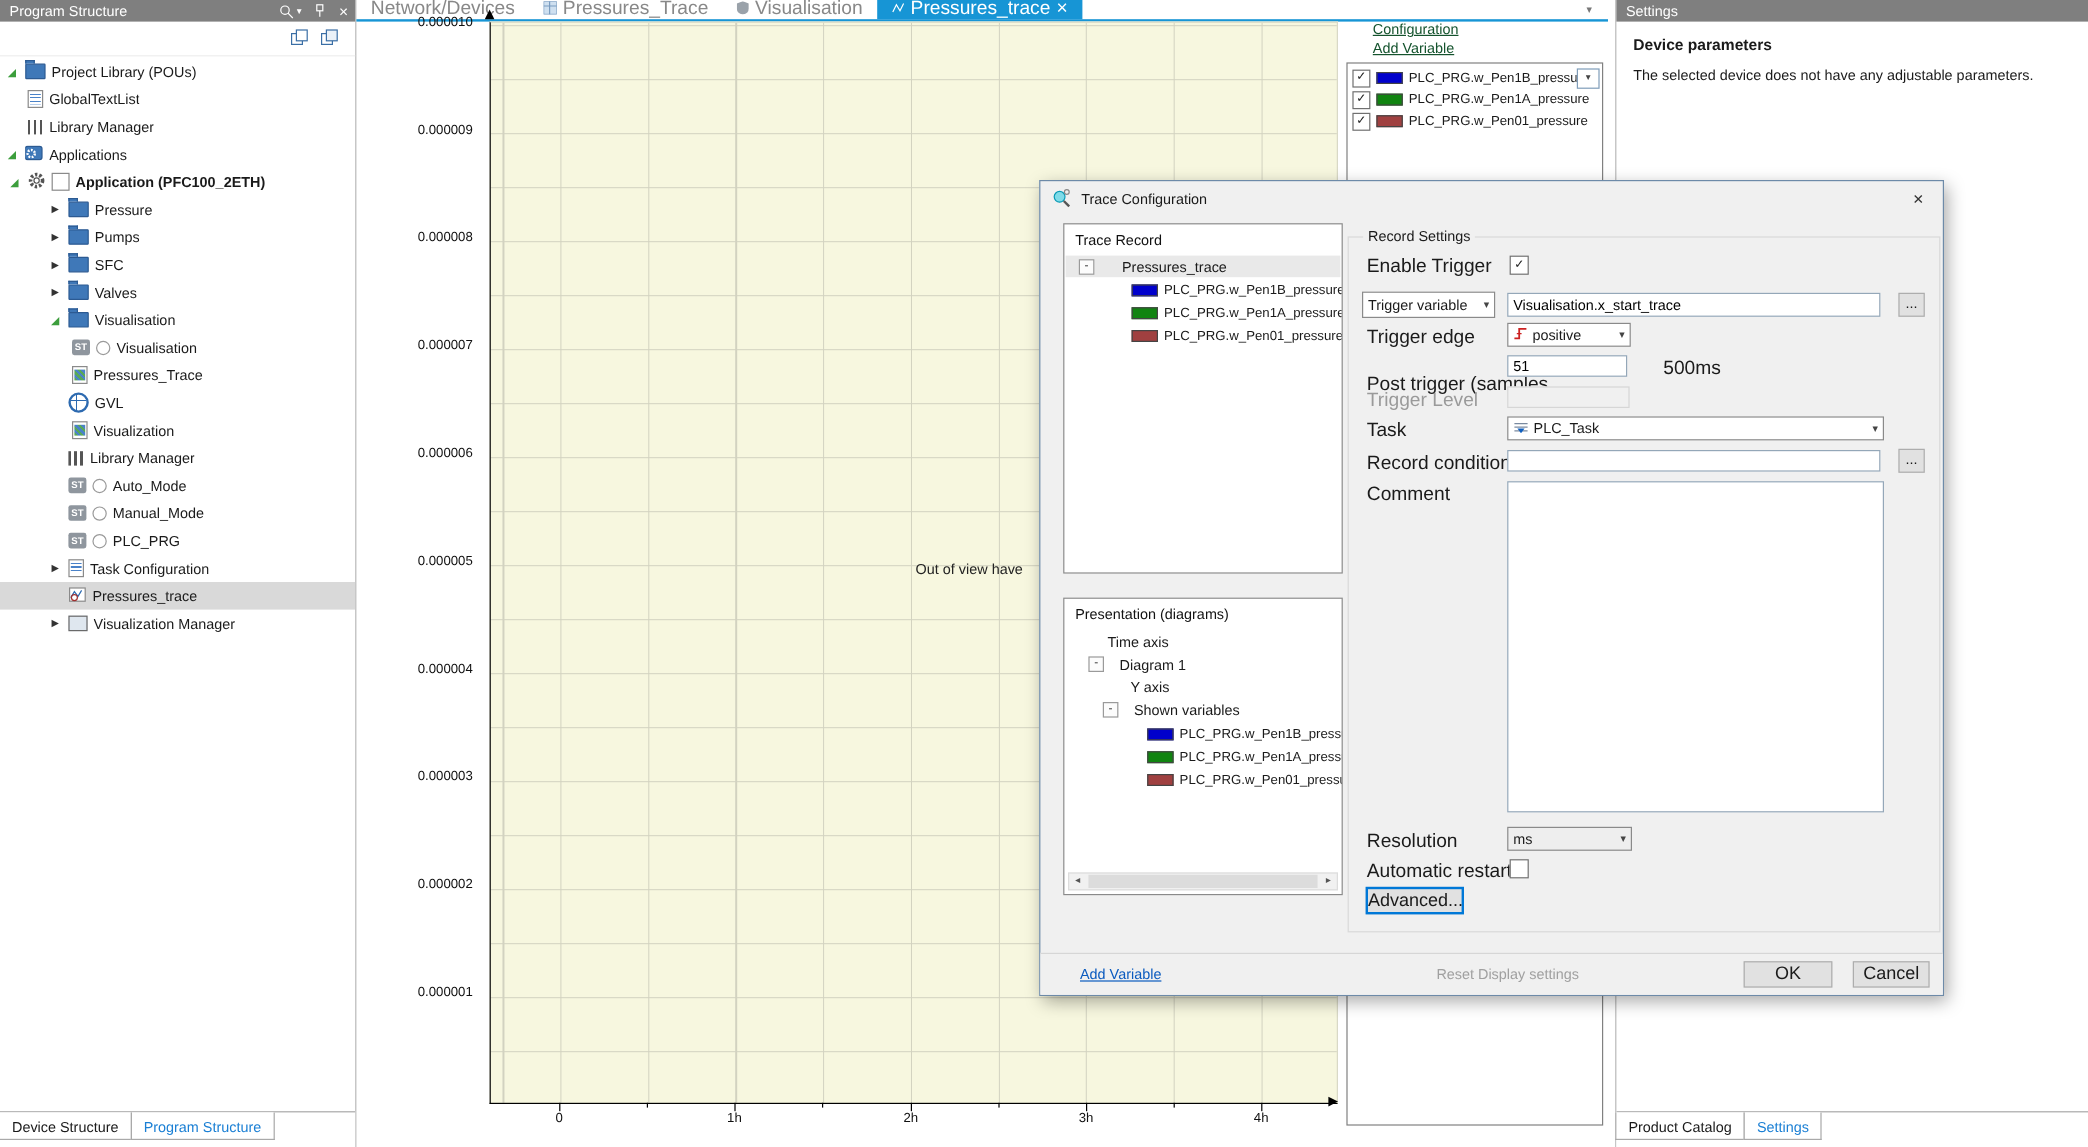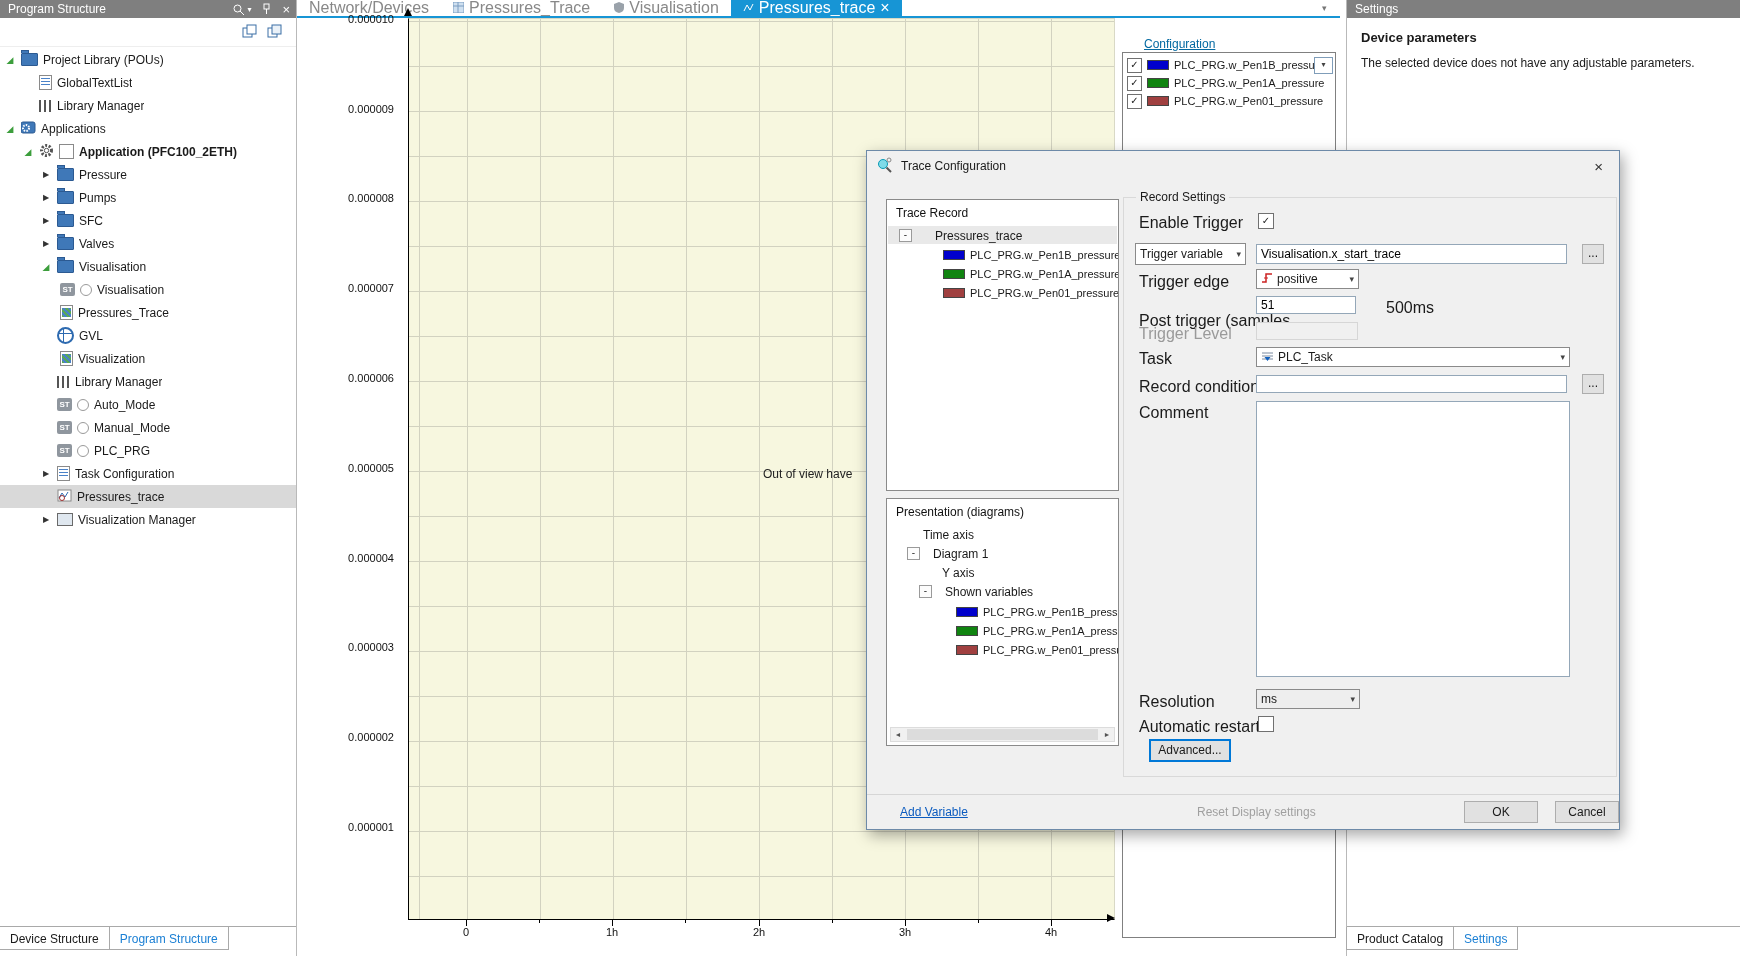--- a/index.html
+++ b/index.html
@@ -5,21 +5,21 @@
   html,body{margin:0;padding:0;background:#e8e8e8;}
   #app{position:relative;width:1740px;height:956px;background:#fff;font-family:"Liberation Sans",sans-serif;overflow:hidden;color:#1a1a1a;}
   
   .lp{position:absolute;left:0;top:0;width:296px;height:956px;background:#fff;border-right:1px solid #b9b9b9;}
   .panel-header{height:18px;background:#7f7f7f;color:#fff;font-size:12px;display:flex;align-items:center;padding:0 6px 0 8px;gap:10px;}
   .panel-header .ph-title{flex:1;}
   .hic{display:flex;align-items:center;color:#fff;font-size:10px;gap:2px;}
   .lp-toolbar{height:26px;display:flex;justify-content:flex-end;align-items:center;gap:10px;padding:2px 14px 0 0;border-bottom:1px solid #eee;}
   .tree{position:absolute;left:0;top:48px;right:0;bottom:30px;overflow:hidden;}
   .trow{display:flex;align-items:center;height:23px;gap:5px;font-size:12px;white-space:nowrap;}
-  .lvl0{padding-left:4px}.lvl1{padding-left:22px}.lvl2{padding-left:40px}.lvl3{padding-left:60px}
+  .lvl0{padding-left:4px}.lvl1{padding-left:6px}.lvl2{padding-left:40px}.lvl3{padding-left:60px}
   .trow.sel{background:#d9d9d9;}
   .tw{width:12px;flex:none;text-align:center;}
   .tw.exp{color:#3c9e3c;font-size:9px;}
   .tw.col{color:#333;font-size:8px;}
   .tlabel{overflow:hidden;}
   .bold{font-weight:bold;text-align:center;}
   
   .icon-folder{width:15px;height:11px;background:#3f78b8;border:1px solid #2c5a92;border-radius:1px;position:relative;flex:none;}
   .icon-folder::before{content:"";position:absolute;left:-1px;top:-4px;width:6px;height:2px;background:#3f78b8;border:1px solid #2c5a92;border-bottom:none;}
   .icon-doc{width:11px;height:13px;background:#fff;border:1px solid #8a8a8a;flex:none;position:relative;}
@@ -45,21 +45,21 @@
   .ylabel{position:absolute;left:314px;width:80px;font-size:11px;color:#111;text-align:right;}
   .plot{position:absolute;left:408px;top:18px;width:705px;height:900px;background:#f7f7df;border-left:1px solid #000;border-bottom:1px solid #000;border-top:1px solid #d9d9c6;border-right:1px solid #d9d9c6;box-sizing:content-box;
     background-image:repeating-linear-gradient(to right,#d2d2c0 0 1px,transparent 1px 73px),repeating-linear-gradient(to bottom,#d2d2c0 0 1px,transparent 1px 45px);
     background-position:58px 0,0 2px;}
   .arr-up{position:absolute;left:404px;top:8px;width:0;height:0;border-left:4px solid transparent;border-right:4px solid transparent;border-bottom:8px solid #000;}
   .arr-right{position:absolute;left:1107px;top:914px;width:0;height:0;border-top:4px solid transparent;border-bottom:4px solid transparent;border-left:8px solid #000;}
   .xtick{position:absolute;top:919px;width:1px;background:#000;}
   .xlabel{position:absolute;top:926px;width:40px;text-align:center;font-size:11px;color:#111;}
   .overlay-note{position:absolute;left:763px;top:467px;font-size:12px;color:#222;}
   
-  .leg-link{position:absolute;left:1144px;font-size:12px;color:#0369a1;text-decoration:underline;margin-top:20px;}
+  .leg-link{position:absolute;left:1144px;font-size:12px;color:#14532d;text-decoration:underline;}
   .legbox{position:absolute;left:1122px;top:52px;width:214px;height:886px;border:1px solid #808080;background:#fff;box-sizing:border-box;}
   .legrow{display:flex;align-items:center;gap:5px;height:18px;padding:0 4px;font-size:11px;white-space:nowrap;}
   .cb{width:13px;height:13px;border:1px solid #707070;background:#fff;font-size:10px;line-height:12px;text-align:center;color:#222;flex:none;}
   .chip{width:20px;height:8px;border:1px solid #444;flex:none;}
   .legcombo{position:absolute;right:2px;top:4px;width:17px;height:15px;border:1px solid #7f9db9;background:#fff;font-size:8px;color:#444;text-align:center;line-height:14px;}
   
   .sp{position:absolute;left:1346px;top:0;width:394px;height:956px;background:#fff;border-left:1px solid #b9b9b9;}
   .sp-h1{position:absolute;left:14px;top:30px;font-size:13px;font-weight:bold;}
   .sp-body{position:absolute;left:14px;top:56px;font-size:12px;width:370px;}
   
@@ -75,21 +75,21 @@
   .harrow{position:absolute;top:0;width:14px;height:13px;font-size:7px;line-height:13px;text-align:center;color:#555;}
   .hthumb{position:absolute;left:16px;right:16px;top:1px;height:11px;background:#dcdcdc;}
   .grp{position:absolute;left:256px;top:46px;width:492px;height:578px;border:1px solid #d9d9d9;}
   .grp-label{position:absolute;left:12px;top:-8px;background:#f0f0f0;padding:0 4px;font-size:12px;}
   .flabel{position:absolute;left:15px;font-size:16px;color:#1a1a1a;}
   .flabel.dis{color:#9a9a9a;}
   .inp{position:absolute;border:1px solid #94a7b8;background:#fff;font-size:12px;padding:1px 4px;font-family:"Liberation Sans",sans-serif;box-sizing:border-box;}
   .inp:disabled,.inp.dis{background:#f0f0f0;border-color:#d6d6d6;}
   .dd{position:absolute;border:1px solid #8a8a8a;background:#fff;display:flex;align-items:center;font-size:12px;padding:0 4px;gap:4px;box-sizing:border-box;}
   .chev{margin-left:auto;font-size:9px;color:#444;}
-  .btn{position:absolute;background:#e1e1e1;border:1px solid #adadad;font-size:12px;text-align:center;font-family:"Liberation Sans",sans-serif;box-sizing:border-box;margin-left:11px;}
+  .btn{position:absolute;background:#e1e1e1;border:1px solid #adadad;font-size:15px;text-align:center;font-family:"Liberation Sans",sans-serif;box-sizing:border-box;}
   .btn.focus{border:2px solid #0078d7;}
   .dots{position:absolute;width:22px;height:20px;background:#e1e1e1;border:1px solid #adadad;text-align:center;line-height:16px;font-size:12px;box-sizing:border-box;}
   .dlg-footer{position:absolute;left:0;right:0;bottom:0;height:34px;background:#f0f0f0;border-top:1px solid #d6d6d6;}
   .link{color:#0b5bbf;text-decoration:underline;font-size:12px;}
   .graytext{color:#a0a0a0;font-size:12px;}
   .cmtext{position:absolute;}
 </style>
 </head>
 <body>
 
@@ -358,21 +358,21 @@
         <svg width="16" height="16">
             <circle cx="6" cy="7" r="4.5" fill="#7fdbe8" stroke="#0a9ab5"></circle>
             <line x1="9.5" y1="10.5" x2="14" y2="15" stroke="#555" stroke-width="2"></line>
             <circle cx="12" cy="3" r="2" fill="none" stroke="#888"></circle>
           </svg>
       </span>
       <span>Trace Configuration</span>
       <span class="dlg-close">×</span>
     </div>
 
-    <div class="gbox" style="top:48px;height:292px">
+    <div class="gbox" style="top:35px;height:292px">
       <span class="gbox-title">Trace Record</span>
       <div class="dsel" style="top:26px"></div>
       <div class="drow" style="left:12px;top:27px">
         <span class="pm">-</span>
         <span style="margin-left:18px;font-size:12px">Pressures_trace</span>
       </div>
       <div class="drow" style="left:56px;top:46px">
         <span class="chip" style="background-color: rgb(0, 0, 204);"></span>
         <span>PLC_PRG.w_Pen1B_pressure</span>
       </div>

